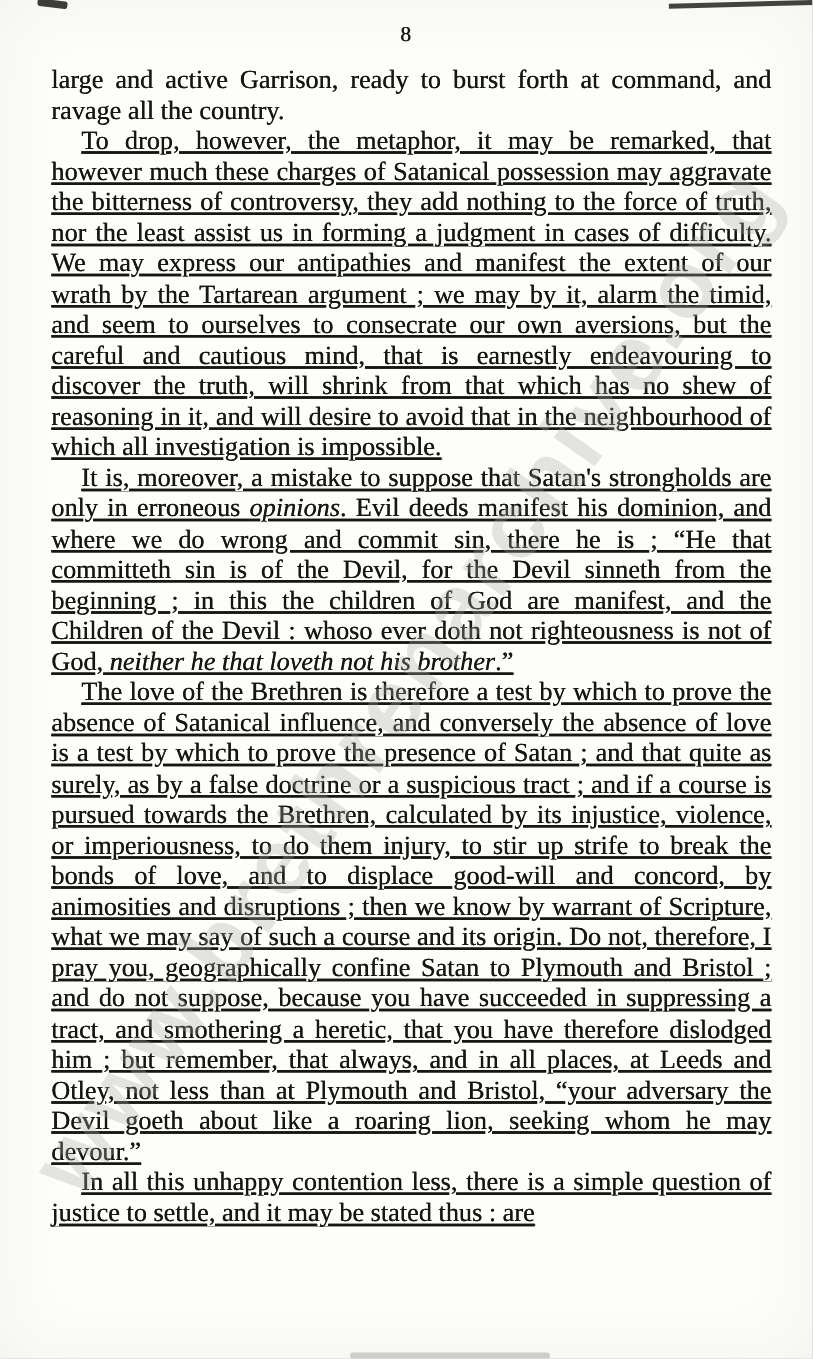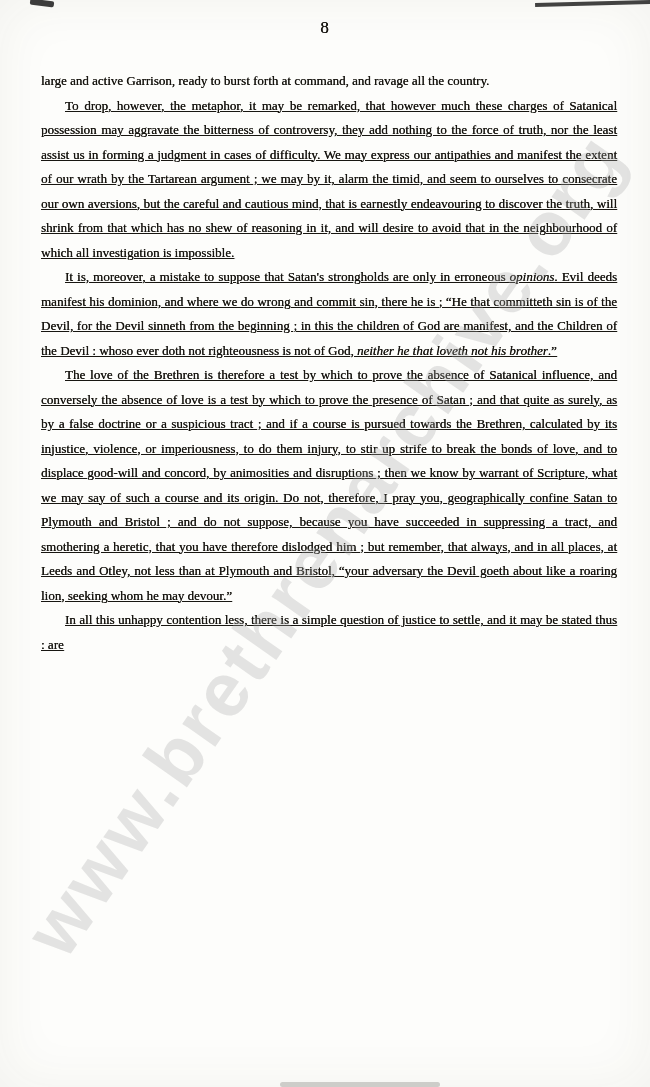--- a/index.html
+++ b/index.html
@@ -23,24 +23,24 @@
     top: 18px;
     left: 0;
     right: 0;
     text-align: center;
     font-size: 17px;
     letter-spacing: 1px;
     text-shadow: 0.3px 0 0 currentColor;
   }
   .body-text {
     position: absolute;
-    top: 69px;
+    top: 51px;
     left: 41px;
     width: 576px;
-    font-size: 13px;
+    font-size: 21px;
     line-height: 24.5px;
     text-align: justify;
     text-shadow: 0.25px 0 0 currentColor;
   }
   .body-text p {
     margin: 0;
   }
   .body-text p.indent {
     text-indent: 24px;
     text-decoration: underline;

